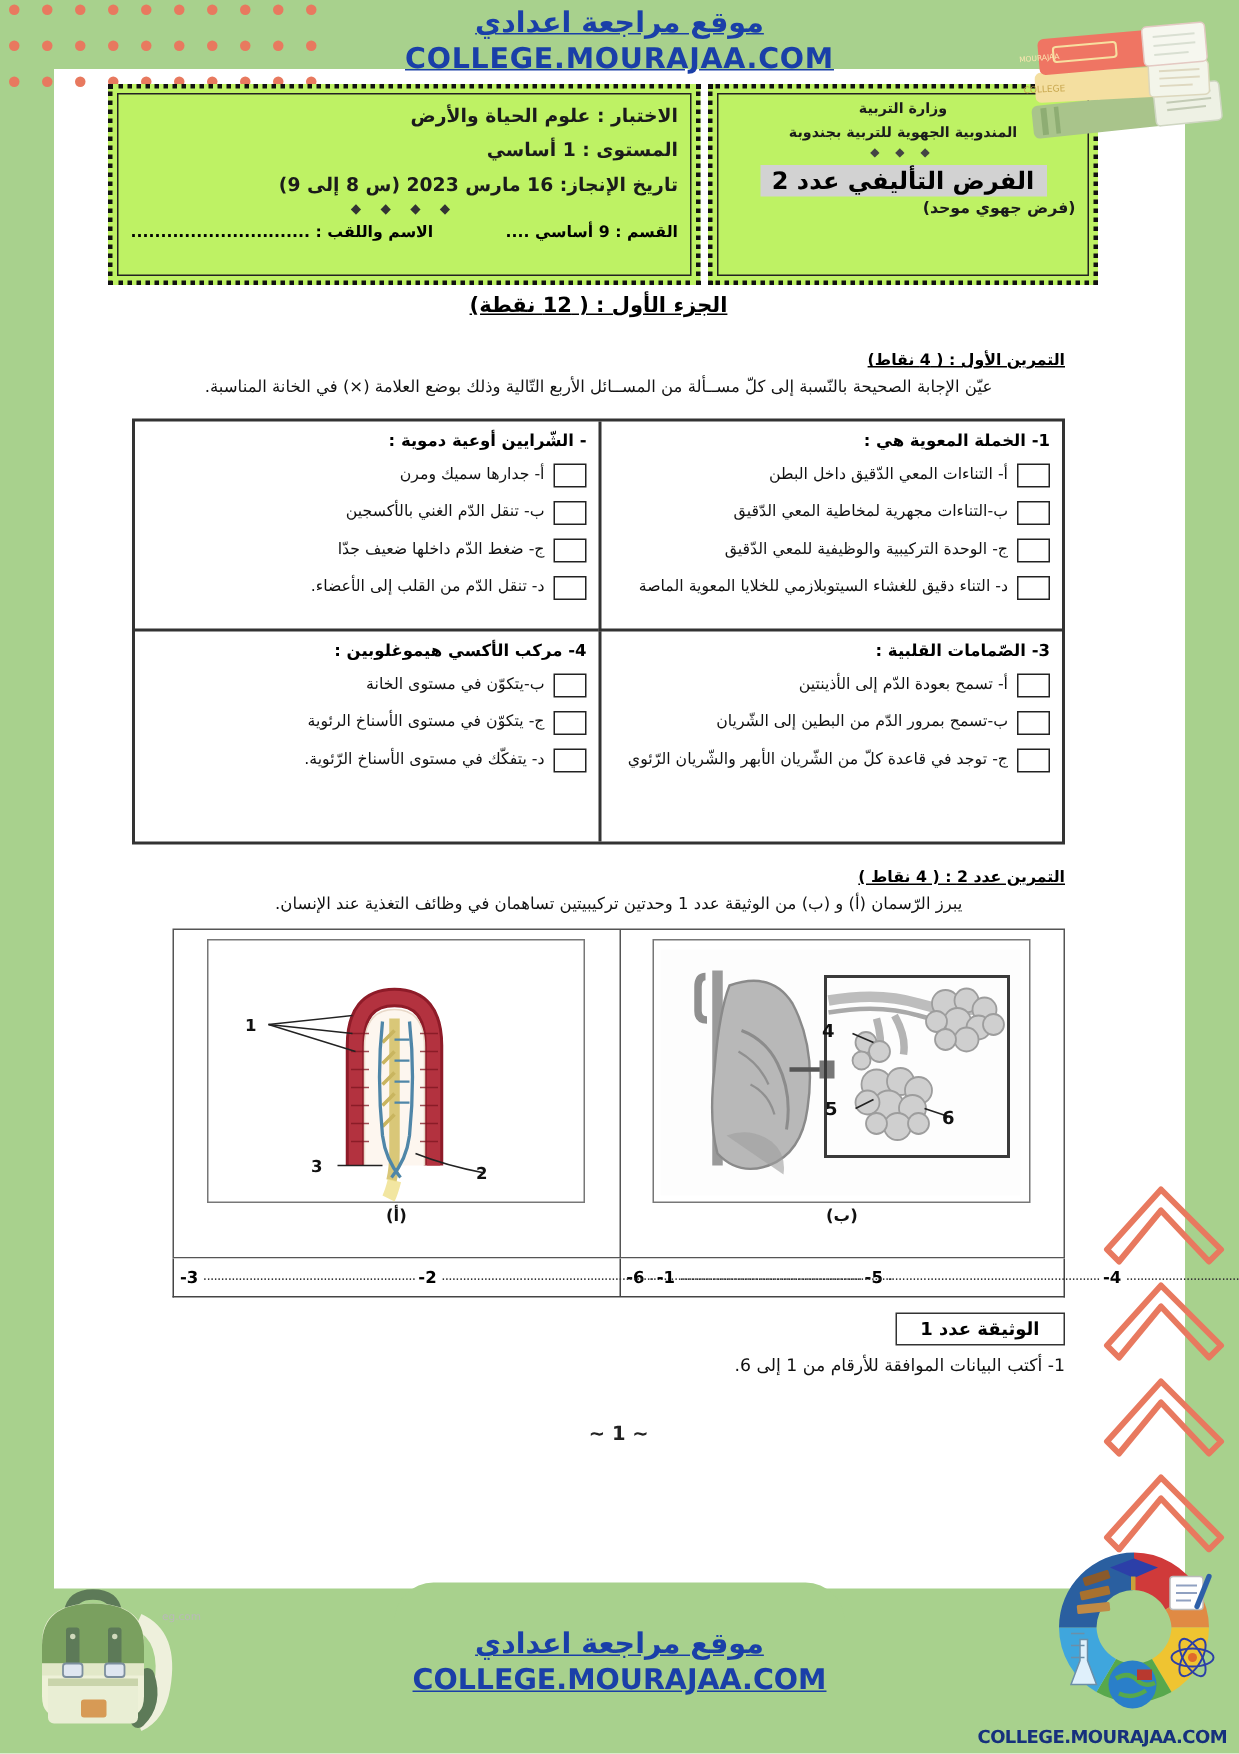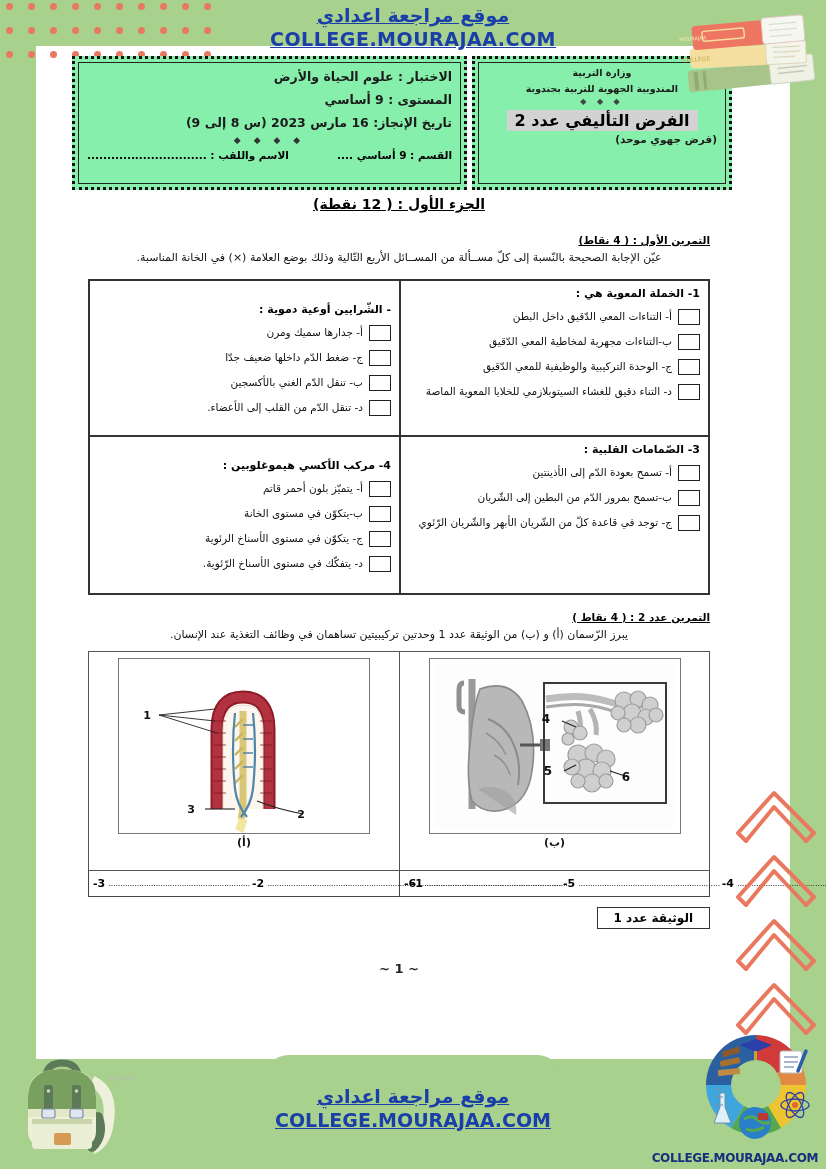--- a/index.html
+++ b/index.html
@@ -55,21 +55,21 @@
 
   
   .hdr-wrap {
     position: absolute; left: 72px; top: 56px;
     width: 660px; height: 134px;
     display: flex; flex-direction: row-reverse; gap: 5px;
     z-index: 8;
   }
   .hdr-box {
     border: 3px dotted #111;
-    background: #86efac;
+    background: #bef264;
     position: relative;
     padding: 6px 12px 6px 12px;
   }
   .hdr-box::before {
     content: ""; position: absolute; inset: 3px;
     border: 1px solid #222; pointer-events: none;
   }
   .hdr-right { width: 395px; }
   .hdr-left  { width: 260px; }
 
@@ -123,21 +123,21 @@
     border: 2px solid #333;
     display: grid; grid-template-columns: 1fr 1fr;
     background: #fff;
   }
   .mcq-cell {
     padding: 6px 8px 8px 8px;
     border-left: 2px solid #333;
     border-bottom: 2px solid #333;
     min-height: 140px;
   }
-  .mcq-cell:nth-child(2), .mcq-cell:nth-child(4) { border-left: none; margin-top: 16px; }
+  .mcq-cell:nth-child(2), .mcq-cell:nth-child(4) { border-left: none; }
   .mcq-cell:nth-child(3), .mcq-cell:nth-child(4) { border-bottom: none; }
 
   .q-title {
     font-size: 11px; font-weight: bold; color: #000;
     text-align: right; margin-bottom: 1px; letter-spacing: -.2px;
   }
   .opt-row {
     display: flex; flex-direction: row-reverse; align-items: center;
     justify-content: space-between; gap: 6px; margin-top: 9px;
   }
@@ -145,21 +145,21 @@
   .opt-txt {
     font-size: 10.5px; color: #111; text-align: right; flex: 1;
     letter-spacing: -.2px; line-height: 1.35;
   }
   .opt-box {
     width: 22px; height: 16px; border: 1.6px solid #222;
     background: #fff; flex: 0 0 auto;
   }
 
   
-  .ex2-wrap { margin-top: 16px; }
+  .ex2-wrap { margin-top: 16px; margin-left: 27px; }
 
   .fig-frame {
     margin-top: 8px; border: 1.5px solid #555;
     display: flex; flex-direction: row-reverse;
     background: #fff; height: 220px;
   }
   .fig-half {
     width: 50%; position: relative;
     display: flex; flex-direction: column; align-items: center;
     justify-content: flex-start; padding: 6px 0 0 0;
@@ -308,21 +308,21 @@
     <path d="M103 19 h28 M103 25 h28 M103 31 h23" stroke="#d9dfd2" stroke-width="1.3"></path>
     <rect x="36" y="20" width="42" height="10" rx="2" fill="none" stroke="#f7dfa0" stroke-width="1.4"></rect>
     <text x="40" y="28" font-size="5" fill="#fbe6b0" font-family="DejaVu Sans, sans-serif">MOURAJAA</text>
   </g>
 </svg>
 
 <div class="hdr-wrap">
 
   <div class="hdr-box hdr-right">
     <div class="ln">الاختبار :  علوم الحياة والأرض</div>
-    <div class="ln">المستوى : 9 أساسي</div>
+    <div class="ln">المستوى : 1 أساسي</div>
     <div class="ln">تاريخ الإنجاز: 16 مارس 2023 (س 8 إلى 9)</div>
     <div class="diamonds">◆ ◆ ◆ ◆</div>
     <div class="namerow">
       <span class="dotline">الاسم واللقب : ..............................</span>
       <span class="dotline">القسم : 9 أساسي ....</span>
     </div>
   </div>
 
   <div class="hdr-box hdr-left">
     <div class="ministry">وزارة التربية</div>
@@ -363,25 +363,25 @@
           <div class="opt-box"></div>
         </div>
       </div>
       <div class="mcq-cell">
         <div class="q-title">- الشّرايين أوعية دموية :</div>
         <div class="opt-row">
           <div class="opt-txt">أ- جدارها سميك ومرن</div>
           <div class="opt-box"></div>
         </div>
         <div class="opt-row">
+          <div class="opt-txt">ب- تنقل الدّم الغني بالأكسجين</div>
+          <div class="opt-box"></div>
+        </div>
+        <div class="opt-row">
           <div class="opt-txt">ج- ضغط الدّم داخلها ضعيف جدّا</div>
-          <div class="opt-box"></div>
-        </div>
-        <div class="opt-row">
-          <div class="opt-txt">ب- تنقل الدّم الغني بالأكسجين</div>
           <div class="opt-box"></div>
         </div>
         <div class="opt-row">
           <div class="opt-txt">د- تنقل الدّم من القلب إلى الأعضاء.</div>
           <div class="opt-box"></div>
         </div>
       </div>
       <div class="mcq-cell">
         <div class="q-title">3- الصّمامات القلبية :</div>
         <div class="opt-row">
@@ -392,24 +392,20 @@
           <div class="opt-txt">ب-تسمح بمرور الدّم من البطين إلى الشّريان</div>
           <div class="opt-box"></div>
         </div>
         <div class="opt-row">
           <div class="opt-txt">ج- توجد في قاعدة كلّ من الشّريان الأبهر والشّريان الرّئوي</div>
           <div class="opt-box"></div>
         </div>
       </div>
       <div class="mcq-cell">
         <div class="q-title">4-  مركب الأكسي هيموغلوبين :</div>
-        <div class="opt-row">
-          <div class="opt-txt">أ- يتميّز بلون أحمر قاتم</div>
-          <div class="opt-box"></div>
-        </div>
         <div class="opt-row">
           <div class="opt-txt">ب-يتكوّن في مستوى الخانة</div>
           <div class="opt-box"></div>
         </div>
         <div class="opt-row">
           <div class="opt-txt">ج- يتكوّن في مستوى الأسناخ الرئوية</div>
           <div class="opt-box"></div>
         </div>
         <div class="opt-row">
           <div class="opt-txt">د- يتفكّك في مستوى الأسناخ الرّئوية.</div>
@@ -545,20 +541,21 @@
             <span class="ln-num">4-</span>
             <span class="ln-dots">............................................................</span>
           </div>
         </div>
     </div>
 
     <div class="doc-label-row">
       <div class="doc-label">الوثيقة عدد 1</div>
     </div>
 
+    <div class="q-sub">1- أكتب البيانات الموافقة للأرقام من 1 إلى 6.</div>
 
     <div class="pagenum">~ 1 ~</div>
   </div>
 
 </div>
 
 <svg class="chevrons" viewBox="0 0 96 290">
   <g fill="none" stroke="#e8795f" stroke-width="4" stroke-linejoin="round">
     <path d="M8 88 L44 48 L84 88 L76 96 L44 62 L16 96 Z"></path>
     <path d="M8 152 L44 112 L84 152 L76 160 L44 126 L16 160 Z"></path>

